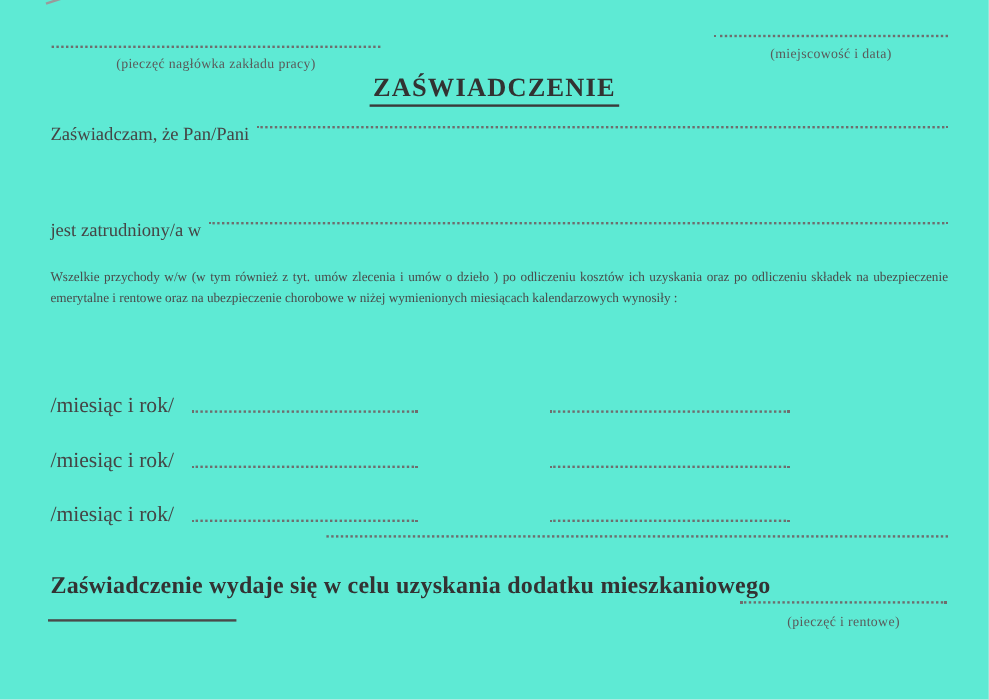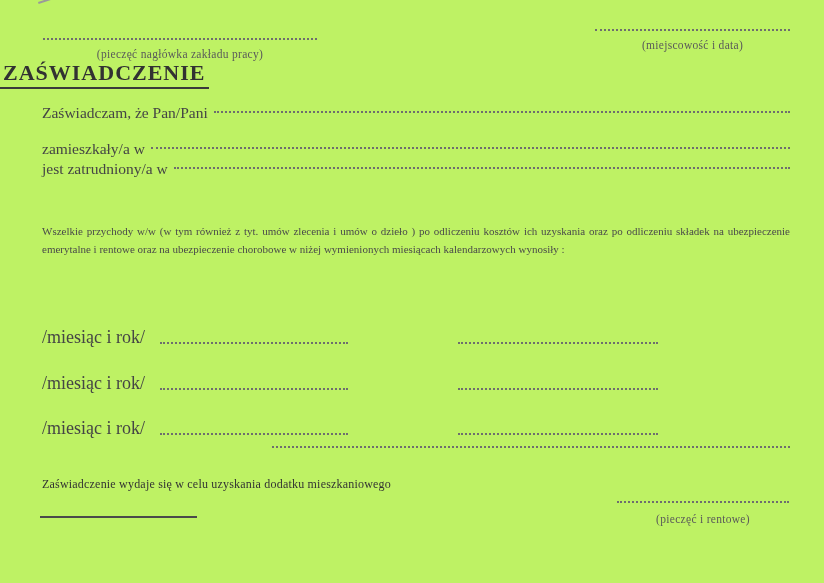--- a/index.html
+++ b/index.html
@@ -1,46 +1,47 @@
 <!DOCTYPE html>
 <html><head>
 <meta charset="utf-8">
 <style>
   html,body{margin:0;padding:0;background:#e8e8e8;}
   .page{
     position:relative;
     width:824px;height:583px;
-    background:#bef264;
+    background:#5eead4;
     font-family:"Liberation Serif","DejaVu Serif",serif;
     color:#454545;
     overflow:hidden;
     margin:0 auto;
     box-sizing:border-box;
   }
   .abs{position:absolute;}
   .caption{
     font-size:11.5px;
     color:#5a5a5a;
     text-align:center;
     letter-spacing:.3px;
   }
   .leader{
     display:inline-block;
     border-bottom:2px dotted #6e6e6e;
     height:1px;
   }
   .fill-row{
     display:flex;
-    align-items:center;
+    align-items:flex-start;
     font-size:15.5px;
   }
   .fill-row .lbl{white-space:nowrap;padding-right:6px;}
   .fill-row .leader{flex:1;margin-bottom:3px;}
   .title{
     width:100%;
+    text-align:center;
     top:60px;left:0;
   }
   .title span{
     display:inline-block;
     font-size:22px;
     font-weight:bold;
     color:#323232;
     letter-spacing:1px;
     border-bottom:2px solid #3a3a3a;
     padding:0 3px 1px 3px;
@@ -54,22 +55,22 @@
   }
   .month-row{left:0;right:16px;height:20px;font-size:18px;margin-top:36px;}
   .month-row .lbl{position:absolute;left:42px;top:0;white-space:nowrap;}
   .month-row .lead1{position:absolute;left:160px;top:14px;width:188px;}
   .month-row .lead2{position:absolute;left:458px;top:14px;width:200px;}
   .benefit1{left:42px;right:34px;top:408px;}
   .benefit1 .lbl{word-spacing:2.2px;}
   .benefit2{left:272px;right:34px;top:445px;}
   .purpose{
     left:42px;top:477px;
-    font-size:12px;
-    font-weight:normal;
+    font-size:20px;
+    font-weight:bold;
     color:#333333;
     letter-spacing:.2px;
   }
   .bottom-rule{
     left:40px;top:516px;width:157px;height:0;
     border-top:2px solid #4a4a4a;
   }
   .sig-lead{left:617px;top:500px;width:172px;}
   .sig-caption{left:600px;top:513px;width:206px;}
   .artifact{
@@ -93,26 +94,22 @@
 
   <div class="abs title">
     <span>ZAŚWIADCZENIE</span>
   </div>
 
   <div class="abs fill-row" style="left:42px;right:34px;top:104px;">
     <span class="lbl">Zaświadczam, że Pan/Pani</span>
     <span class="leader"></span>
   </div>
 
-  <div class="abs fill-row" style="left:42px;right:34px;top:140px;">
-    <span class="lbl">zamieszkały/a w</span>
-    <span class="leader"></span>
-  </div>
 
-  <div class="abs fill-row" style="left:42px;right:34px;top:160px;">
+  <div class="abs fill-row" style="left:42px;right:34px;top:184px;">
     <span class="lbl">jest zatrudniony/a w</span>
     <span class="leader"></span>
   </div>
 
 
   <div class="abs para">Wszelkie przychody w/w (w tym również z tyt. umów zlecenia i umów o dzieło ) po odliczeniu kosztów ich uzyskania oraz po odliczeniu składek na ubezpieczenie emerytalne i rentowe oraz na ubezpieczenie chorobowe w niżej wymienionych miesiącach kalendarzowych wynosiły :</div>
 
   <div class="abs month-row" style="top:291px;">
     <span class="lbl">/miesiąc i rok/</span>
     <span class="leader lead1"></span>

